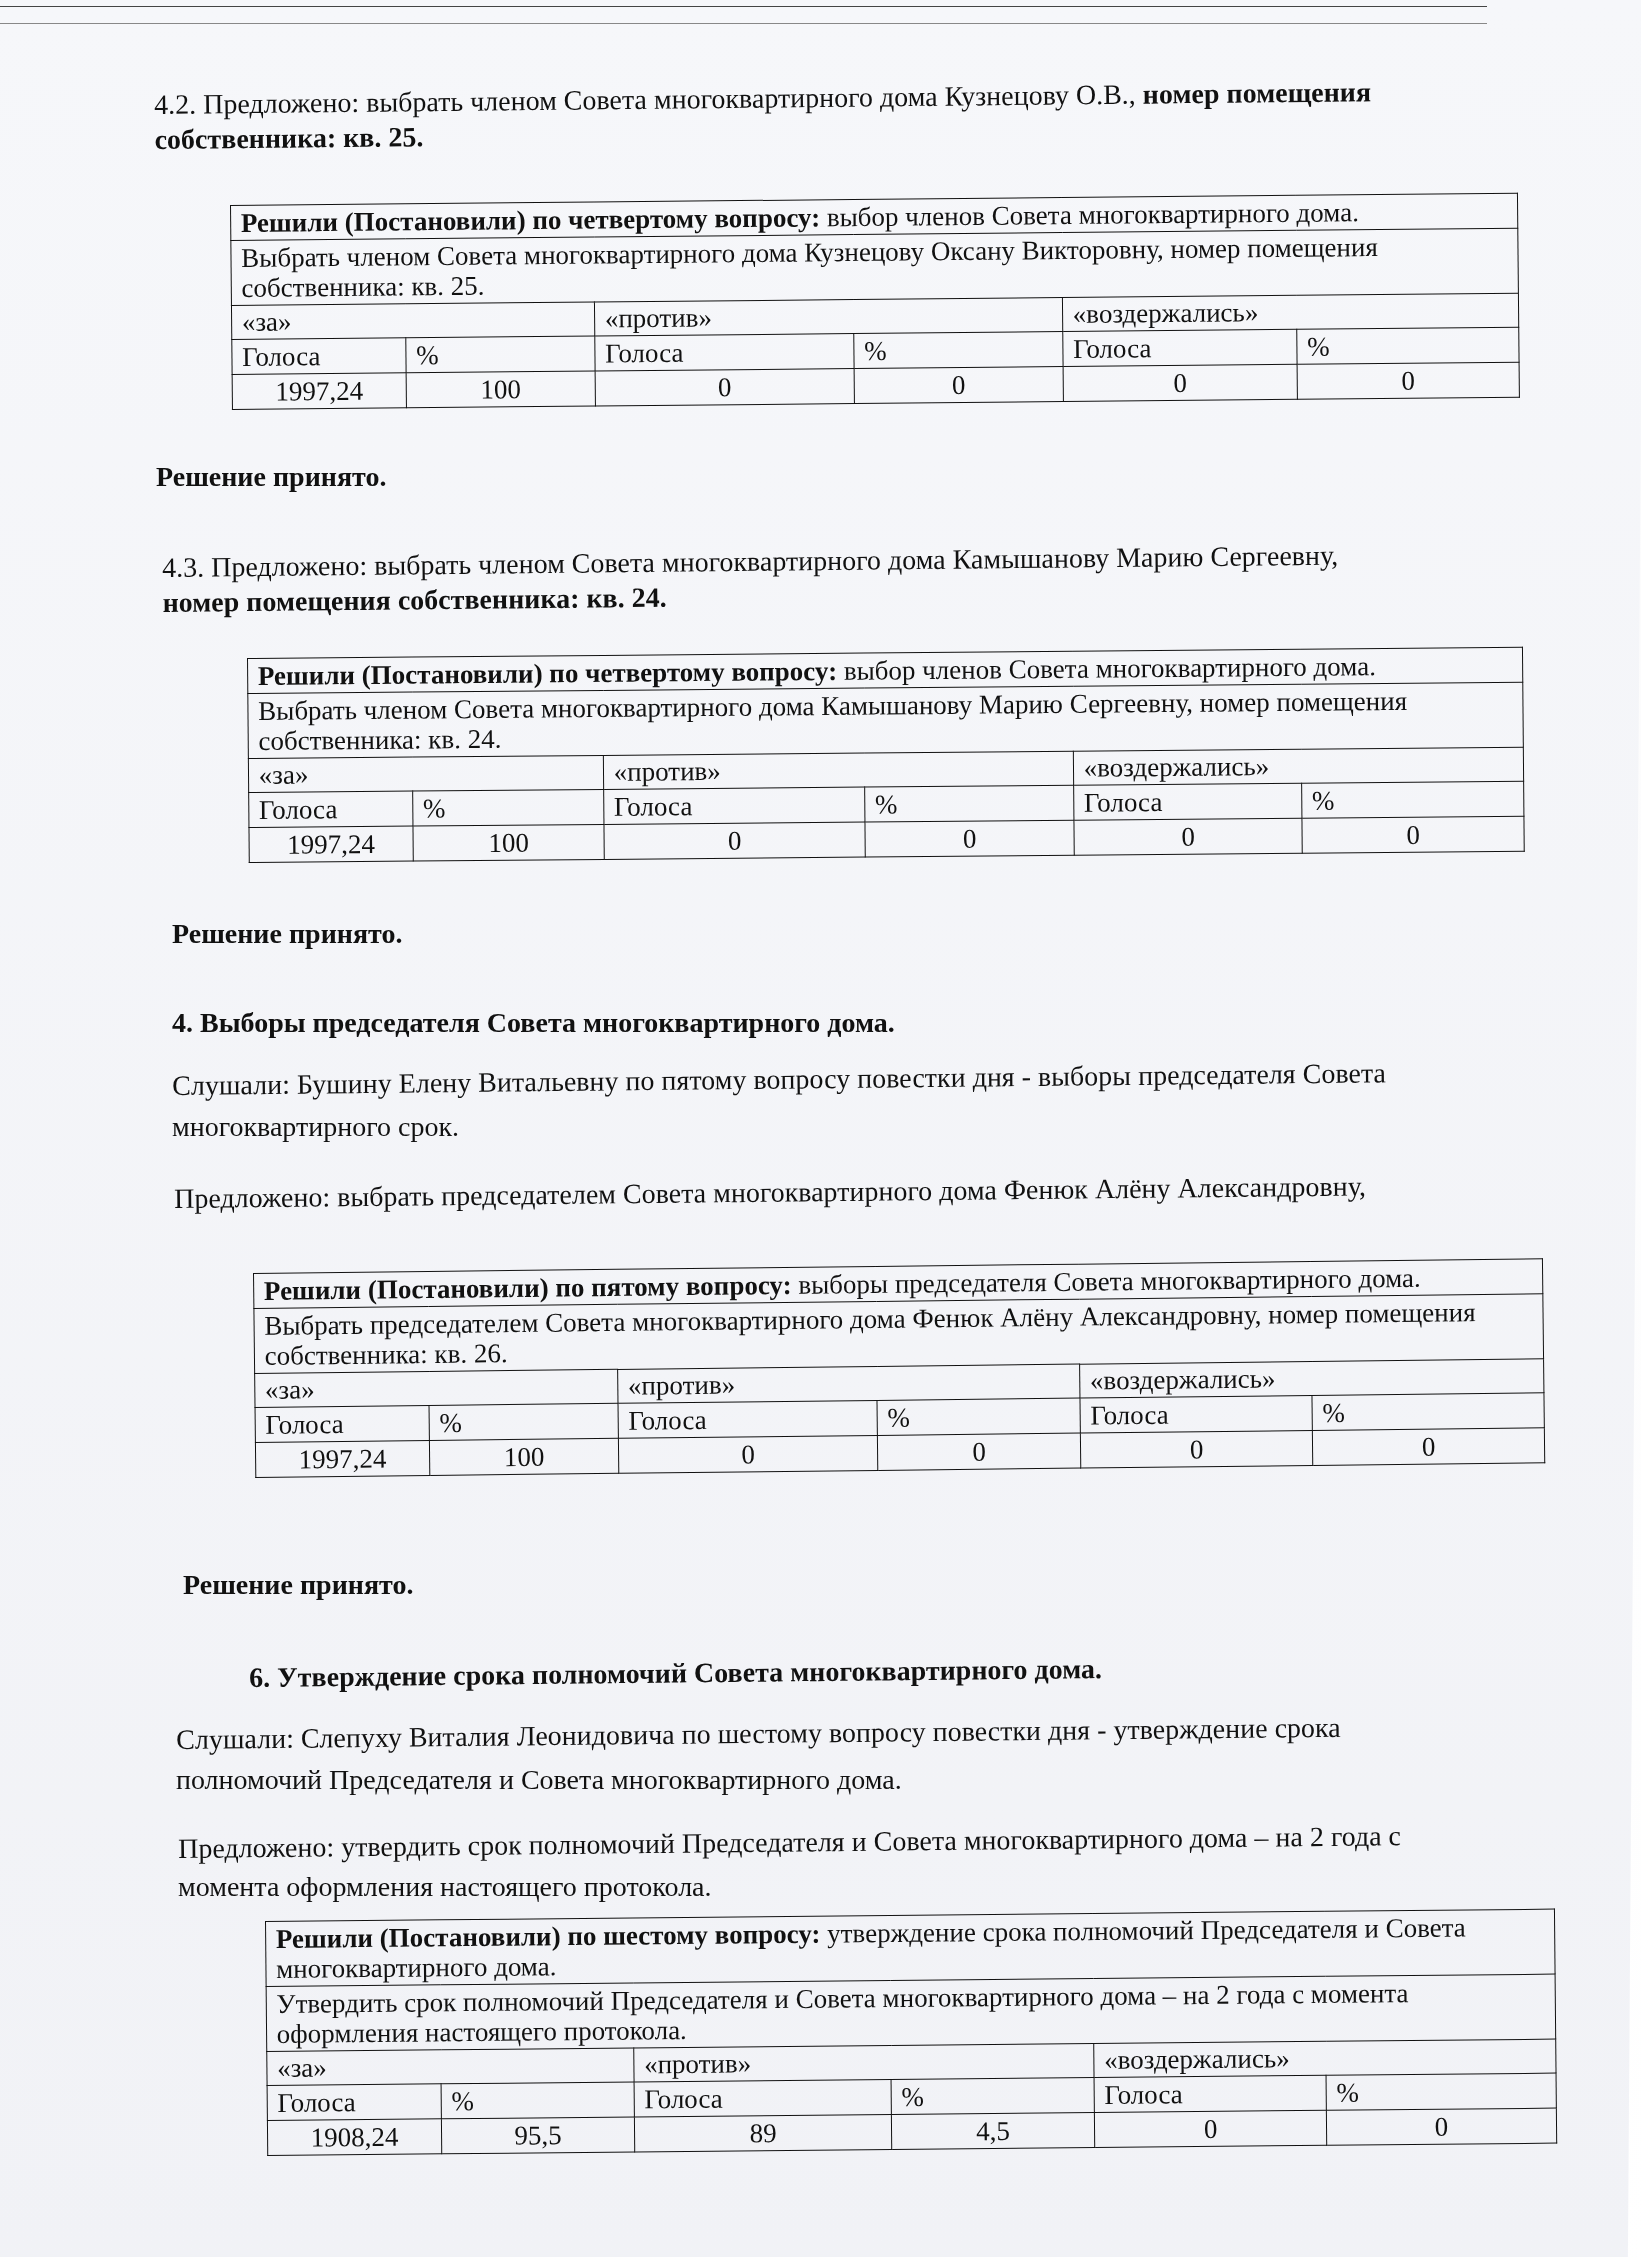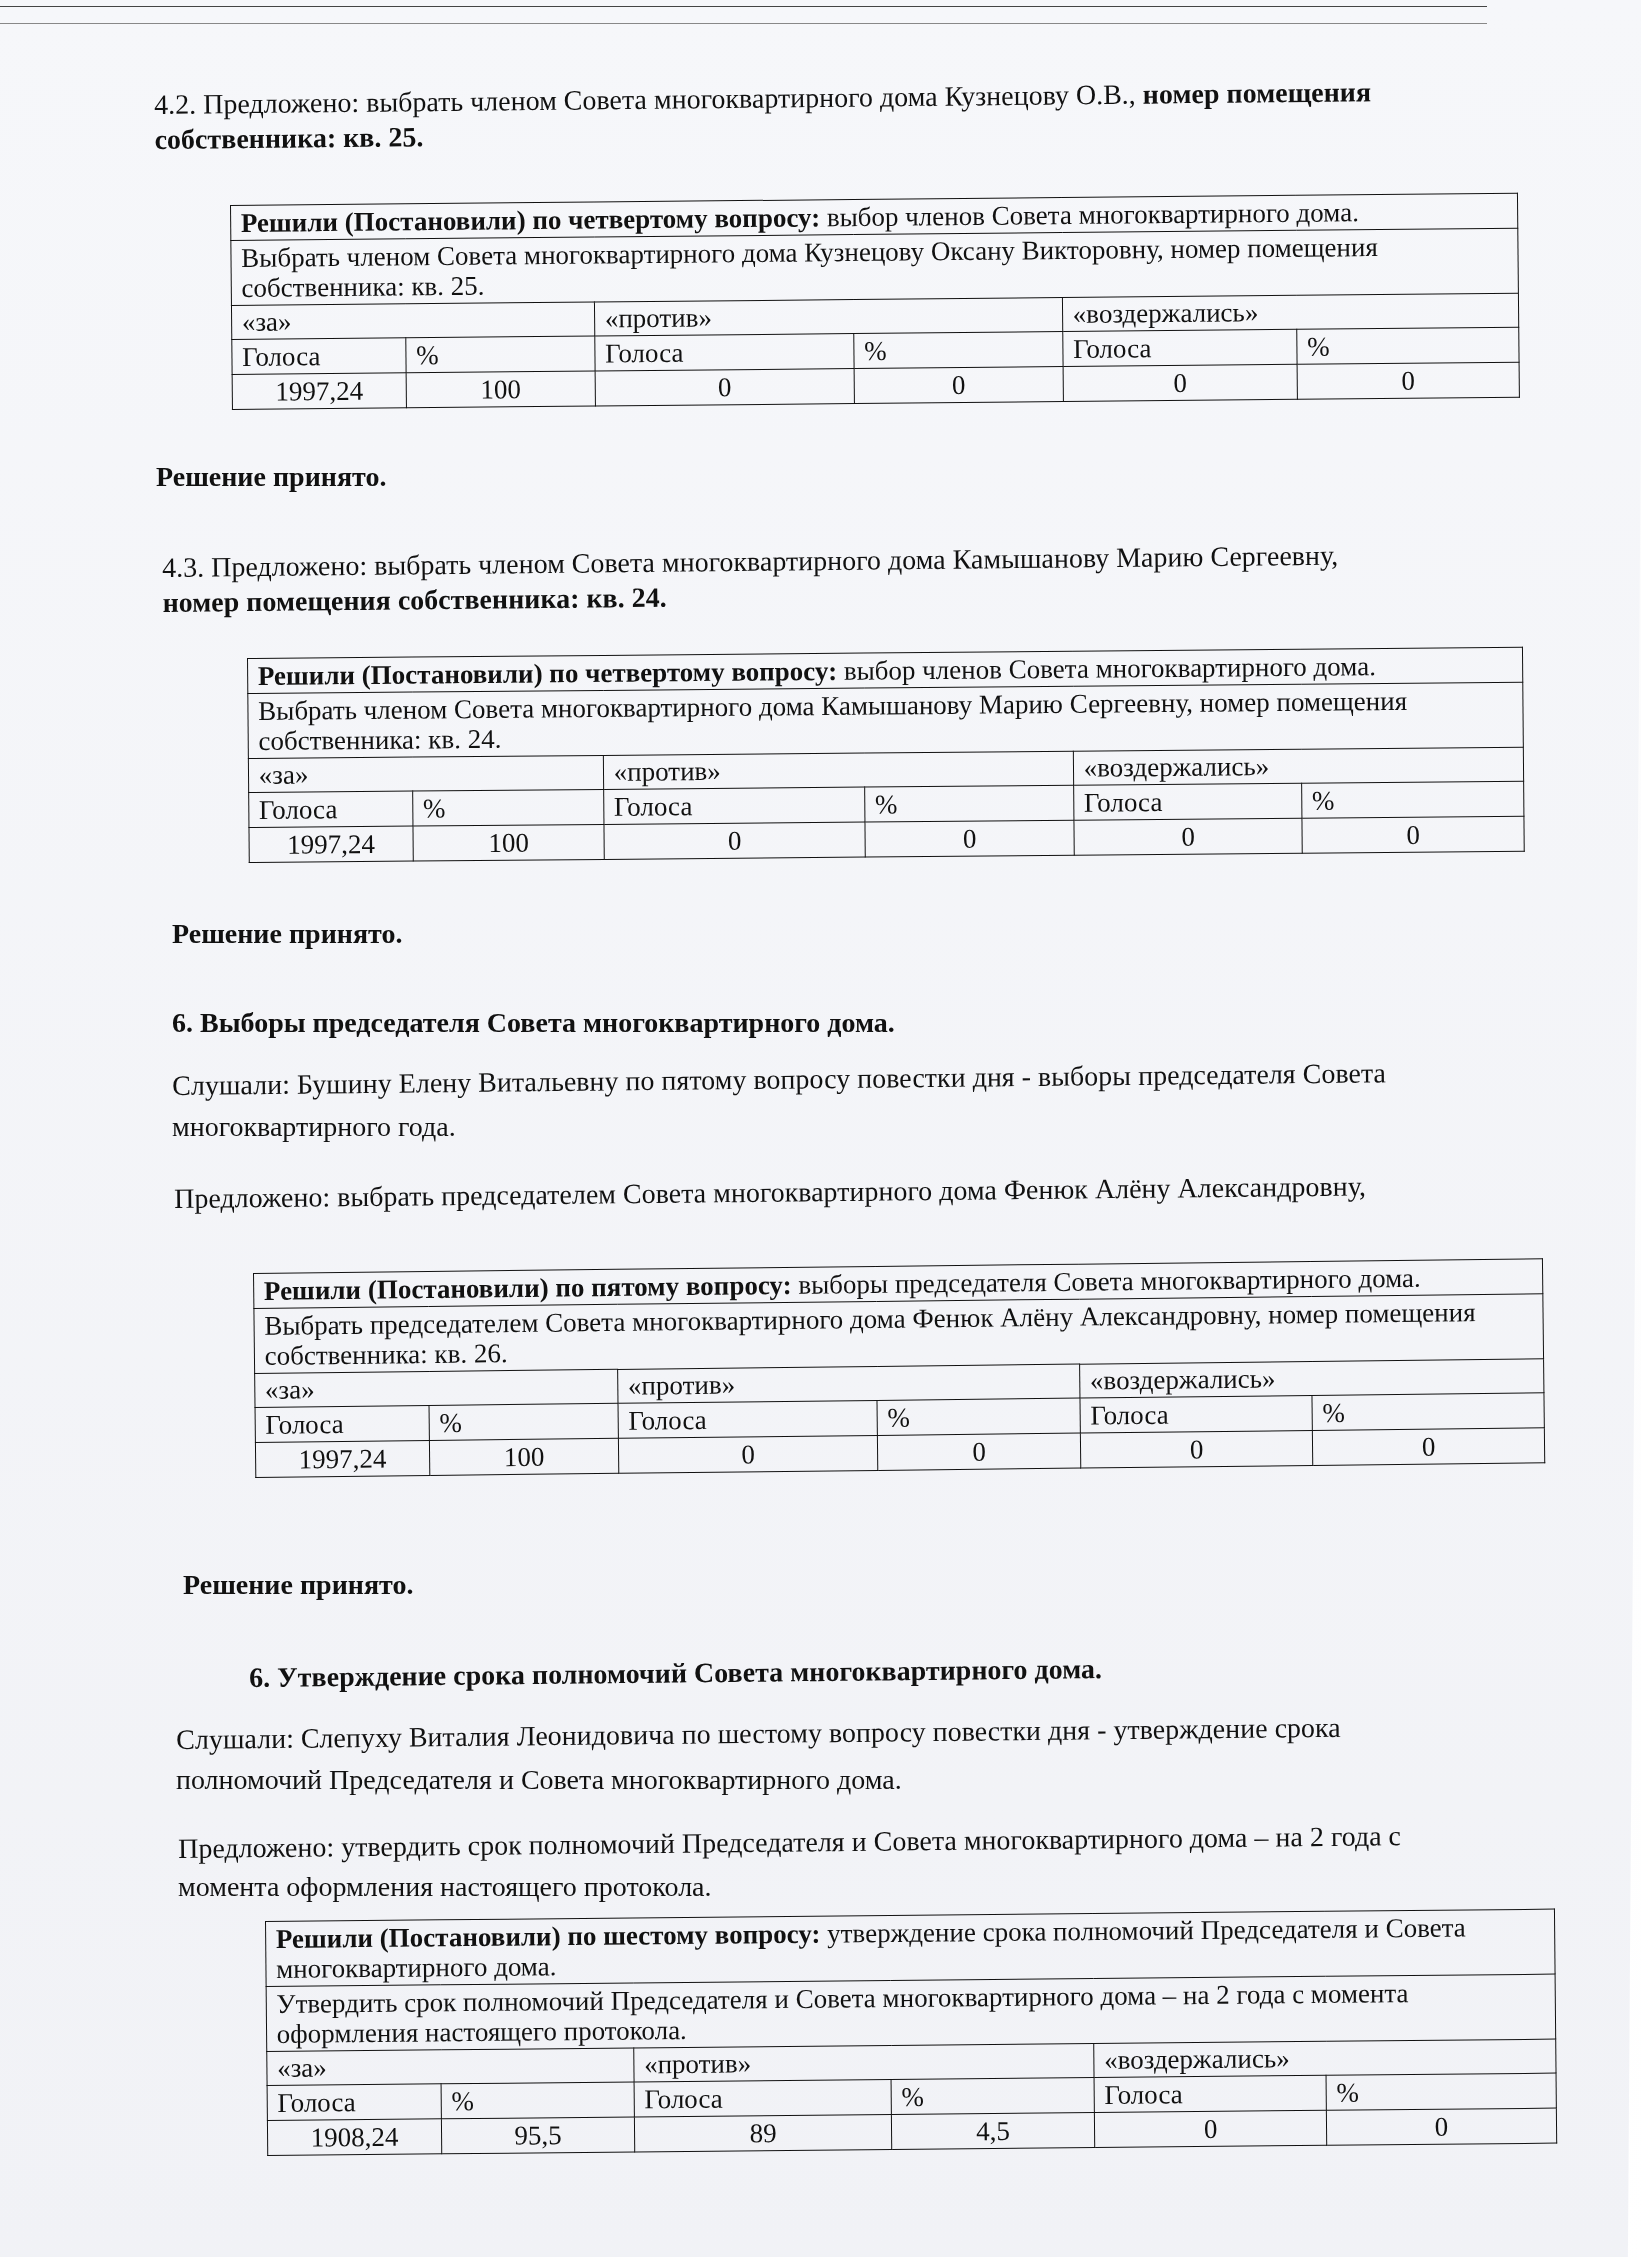--- a/index.html
+++ b/index.html
@@ -132,23 +132,23 @@
       <td class="num">0</td>
       <td class="num">0</td>
       <td class="num">0</td>
       <td class="num">0</td>
     </tr>
   </tbody>
     </table>
 
   <div class="para b" style="left:172px; top:915px;">Решение принято.</div>
 
-  <div class="para b" style="left:172px; top:1004px;">6. Выборы председателя Совета многоквартирного дома.</div>
+  <div class="para b" style="left:172px; top:1004px;">4. Выборы председателя Совета многоквартирного дома.</div>
   <div class="para tiltp" style="left:172px; top:1067px;">Слушали: Бушину Елену Витальевну по пятому вопросу повестки дня - выборы председателя Совета</div>
-  <div class="para" style="left:172px; top:1108px;">многоквартирного года.</div>
+  <div class="para" style="left:172px; top:1108px;">многоквартирного срок.</div>
   <div class="para tiltp" style="left:174px; top:1180px;">Предложено: выбрать председателем Совета многоквартирного дома  Фенюк Алёну Александровну,</div>
 
   <table class="vote tilt3" style="left:253px; top:1273px; width:1288px;">
     <colgroup>
         <col style="width:174px">
         <col style="width:189px">
         <col style="width:259px">
         <col style="width:203px">
         <col style="width:232px">
         <col style="width:232px">

